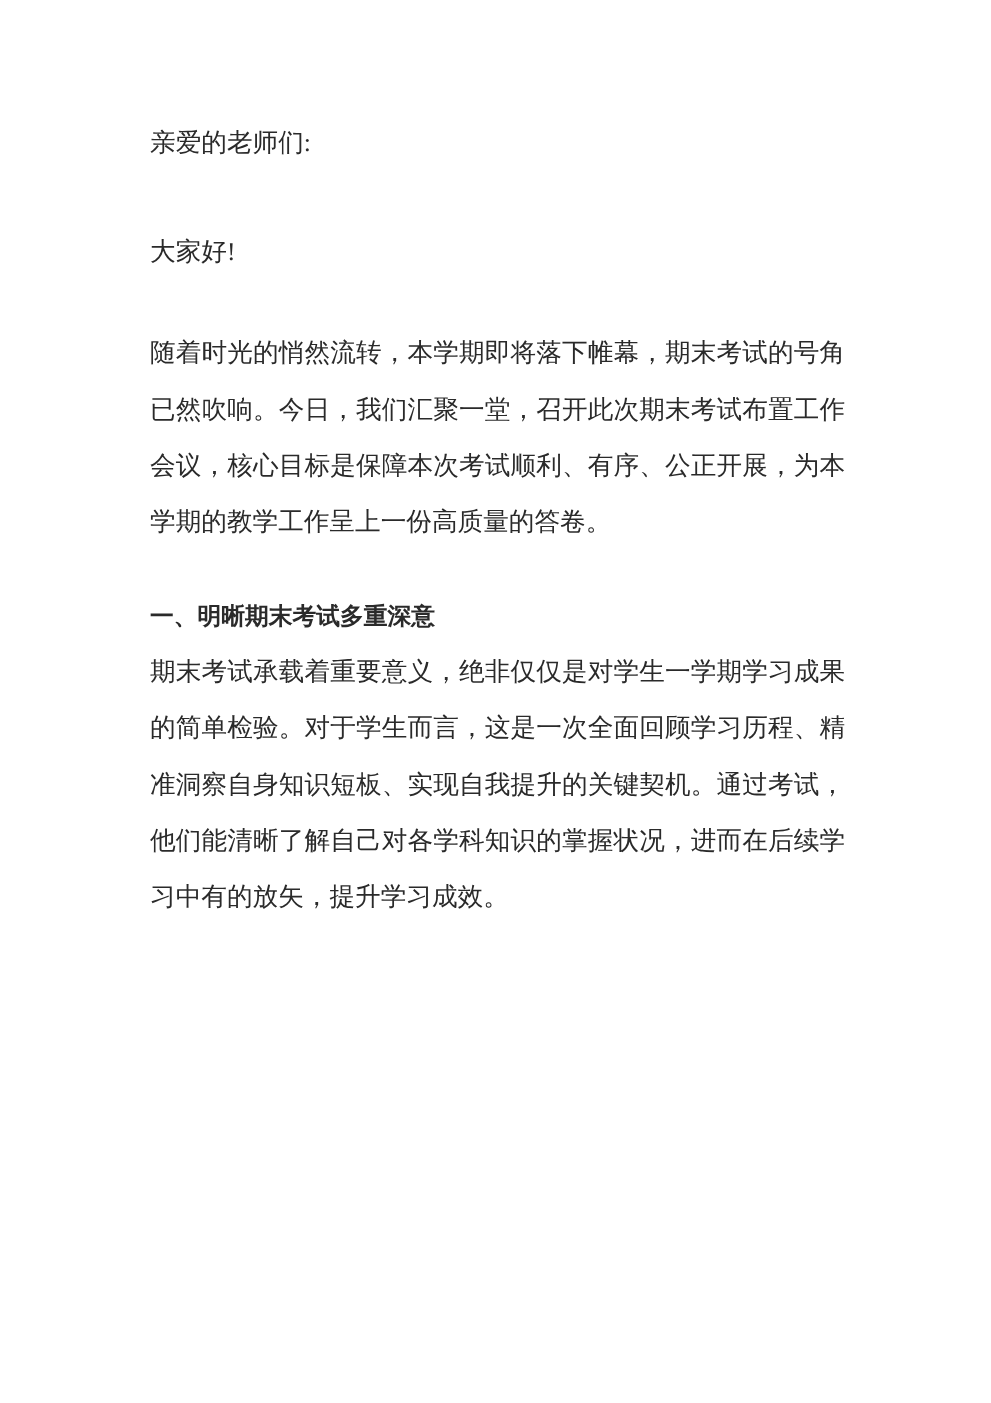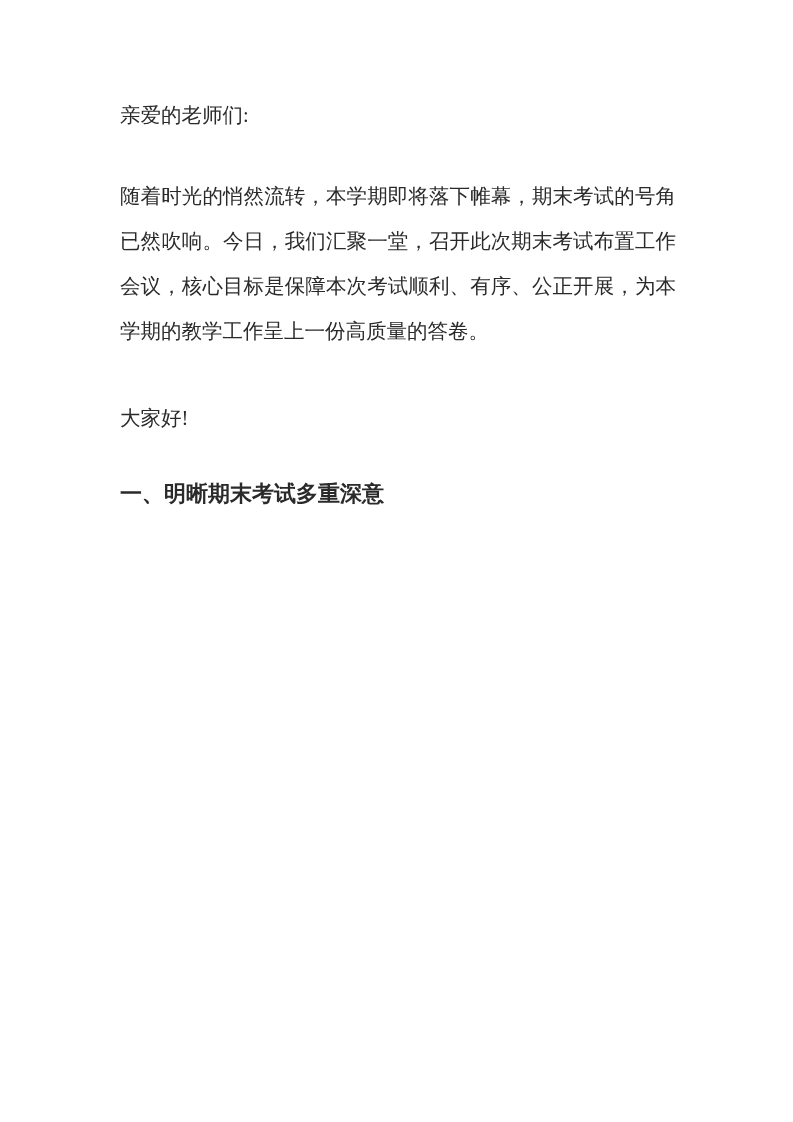--- a/index.html
+++ b/index.html
@@ -32,36 +32,37 @@
     text-justify: inter-character;
     text-align-last: left;
     word-break: normal;
   }
   .salutation   { margin-top: 93px; }
   .greeting     { margin-top: 42px; }
   .para-opening { margin-top: 36px; }
   .heading-1 {
     margin-top: 30px;
     font-weight: bold;
-    font-size: 22px;
+    font-size: 19px;
     text-align: left;
   }
   .para-students { margin-top: 0; }
   .para-teachers { margin-top: 20px; }
 </style>
 </head>
 <body>
 
 <div class="page">
   <div class="content">
 
     <p class="block salutation">亲爱的老师们:</p>
 
+    <p class="block greeting">大家好!</p>
+
     <p class="block para-opening">随着时光的悄然流转，本学期即将落下帷幕，期末考试的号角已然吹响。今日，我们汇聚一堂，召开此次期末考试布置工作会议，核心目标是保障本次考试顺利、有序、公正开展，为本学期的教学工作呈上一份高质量的答卷。</p>
-
-    <p class="block greeting">大家好!</p>
 
     <h2 class="block heading-1">一、明晰期末考试多重深意</h2>
 
+    <p class="block para-students">期末考试承载着重要意义，绝非仅仅是对学生一学期学习成果的简单检验。对于学生而言，这是一次全面回顾学习历程、精准洞察自身知识短板、实现自我提升的关键契机。通过考试，他们能清晰了解自己对各学科知识的掌握状况，进而在后续学习中有的放矢，提升学习成效。</p>
 
 
   </div>
 </div>
 
 </body></html>

